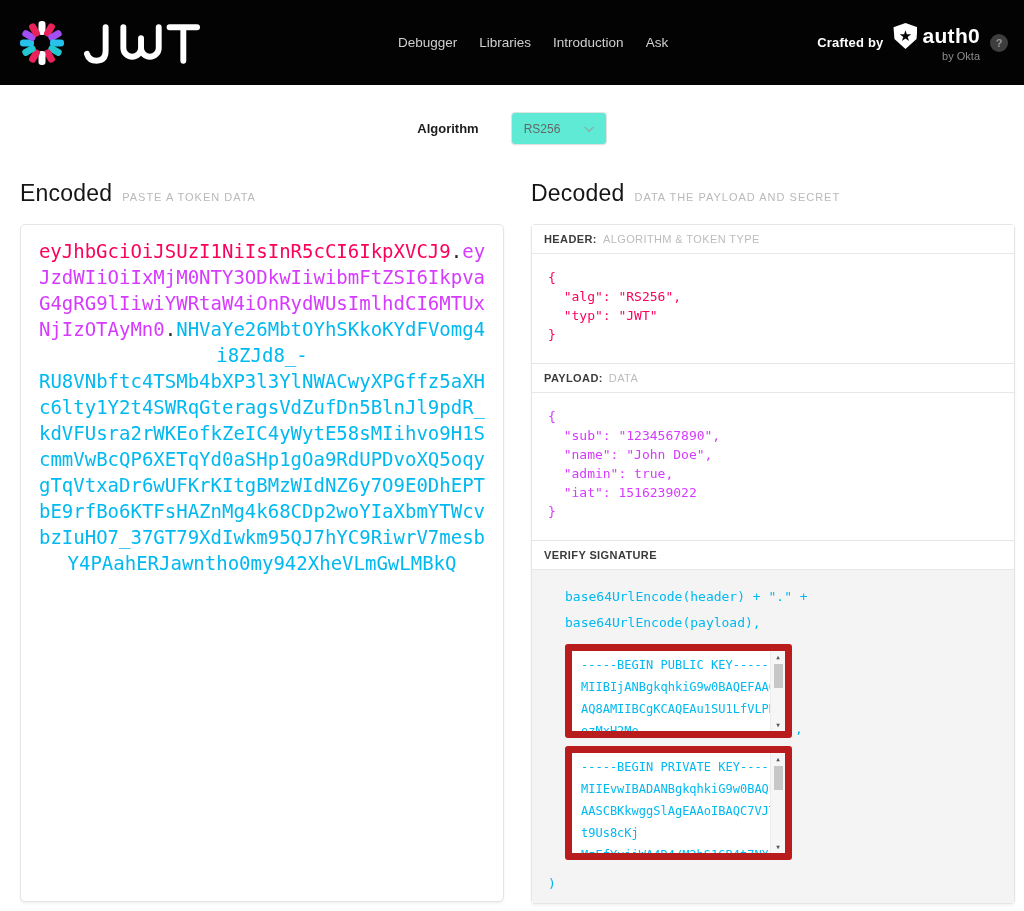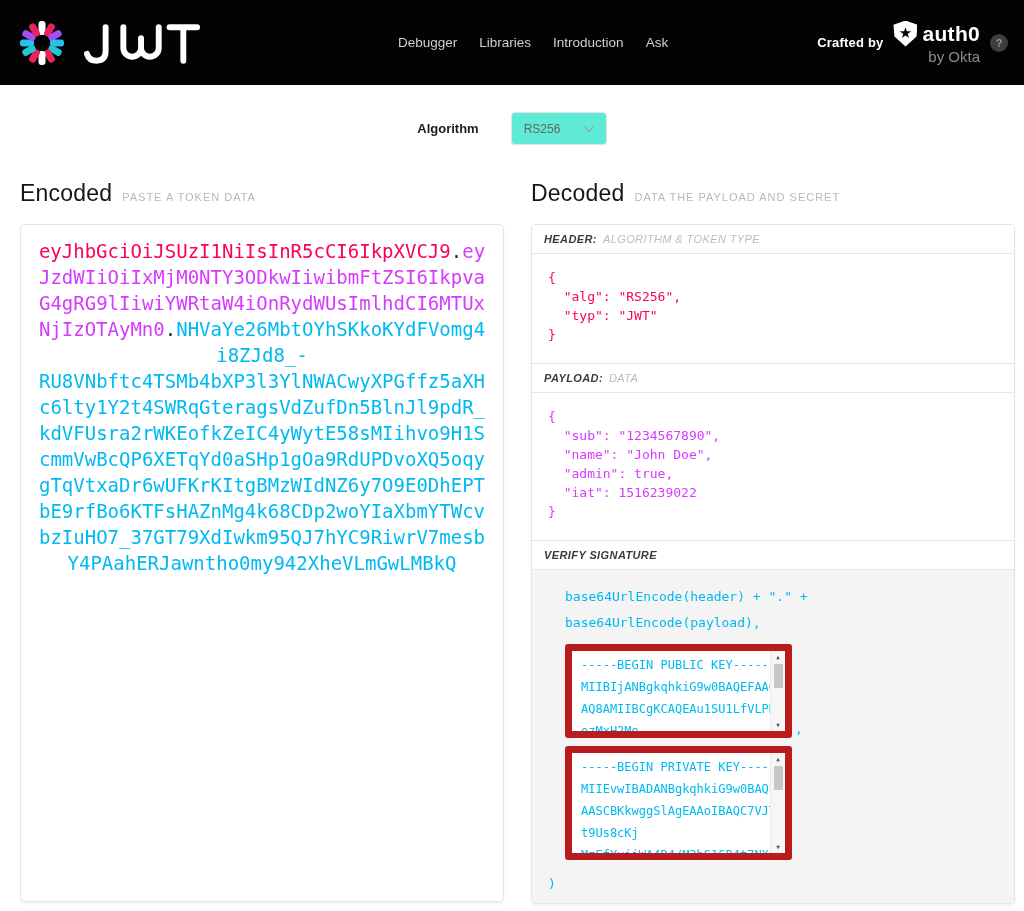--- a/index.html
+++ b/index.html
@@ -13,21 +13,21 @@
   .nav-link { color: #cfcfcf; font-size: 13.5px; cursor: pointer; text-decoration: none; }
   .nav-right { margin-left: auto; display: flex; align-items: center; gap: 10px; }
   .crafted { color: #fff; font-size: 13px; font-weight: 700; letter-spacing: .2px; }
   .auth0-block { display: flex; flex-direction: column; align-items: flex-end; }
   .auth0-row { display: flex; align-items: center; gap: 5px; }
   .auth0-badge { position: relative; width: 24px; height: 26px; background: #fff;
     clip-path: polygon(50% 0, 100% 16%, 96% 62%, 50% 100%, 4% 62%, 0 16%);
     display: flex; align-items: center; justify-content: center; }
   .auth0-badge .star { color: #030303; font-size: 15px; line-height: 1; margin-top: -2px; }
   .auth0-word { color: #fff; font-size: 21px; font-weight: 700; letter-spacing: .3px; }
-  .by-okta { color: #8d8d8d; font-size: 15px; margin-top: 1px; }
+  .by-okta { color: #8d8d8d; font-size: 11px; margin-top: 1px; }
   .help-badge { width: 18px; height: 18px; border-radius: 50%; background: #3e3e3e;
     color: #979797; font-size: 11px; font-weight: 700; display: flex; align-items: center;
     justify-content: center; cursor: pointer; }
 
   
   .algo-row { display: flex; justify-content: center; align-items: center; margin-top: 27px; gap: 32px; }
   .algo-label { font-size: 13px; font-weight: 700; color: #1d1d1d; }
   .algo-select { width: 96px; height: 33px; background: #5eead4; border: 1px solid #e2e2e2;
     border-radius: 4px; display: flex; align-items: center; justify-content: space-between;
     padding: 0 12px; font-size: 12px; color: #666; cursor: pointer; box-shadow: 0 1px 2px rgba(0,0,0,.03); }
@@ -50,21 +50,21 @@
   .tk-dot { color: #2b2b2b; }
   .tk-payload { color: #d63aff; }
   .tk-sig { color: #00b9f1; }
 
   
   .panel { background: #fff; border: 1px solid #e5e5e5; box-shadow: 0 2px 3px rgba(0,0,0,.05); }
   .panel + .panel { margin-top: -1px; }
   .panel.first { border-radius: 4px 4px 0 0; }
   .panel.last { border-radius: 0 0 4px 4px; }
   .strip { height: 29px; display: flex; align-items: center; gap: 6px; padding: 0 12px;
-    border-bottom: 1px solid #e8e8e8; background: #fff; font-style: italic; }
+    border-bottom: 1px solid #e8e8e8; background: #fff; }
   .strip-title { font-size: 11px; font-weight: 700; color: #3b3b3b; letter-spacing: .4px; }
   .strip-cap { font-size: 11px; color: #bcbcbc; letter-spacing: .4px; }
   .body-pad { padding: 14px 16px; cursor: text; }
   pre.json { font-family: "DejaVu Sans Mono", monospace; font-size: 13px; line-height: 19px;
     white-space: pre-wrap; }
   .json-red { color: #fb015b; height: 81px; }
   .json-purple { color: #d63aff; height: 119px; }
 
   .verify-body { background: #f4f4f4; padding: 14px 16px; height: 333px;
     font-family: "DejaVu Sans Mono", monospace; font-size: 13px; color: #00b9f1; }

